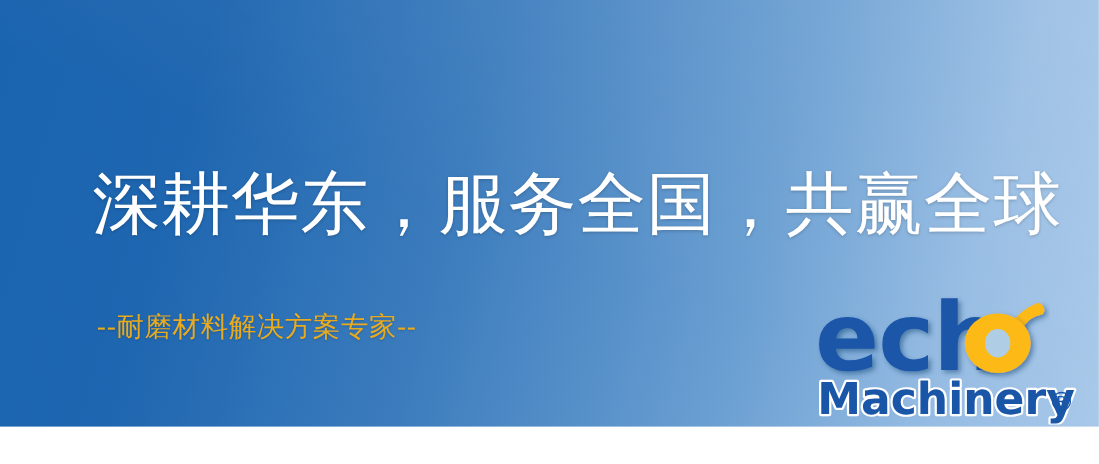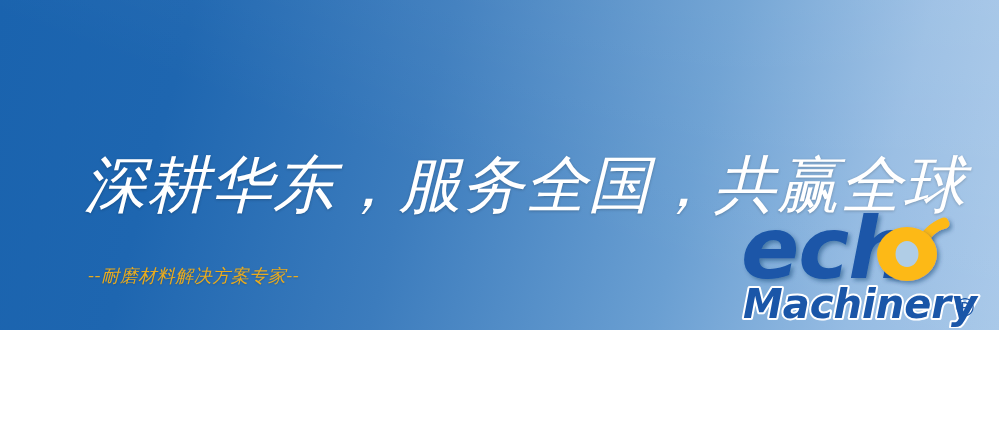--- a/index.html
+++ b/index.html
@@ -6,30 +6,29 @@
     margin: 0;
     padding: 0;
   }
   body {
     font-family: "Liberation Sans", sans-serif;
   }
 
   .banner {
     position: relative;
     width: 999px;
-    height: 330px;
+    height: 388px;
     overflow: hidden;
     background: linear-gradient(105deg,
         #1a63ae 0%,
         #1e66b0 18%,
         #3c7cbd 42%,
         #6a9fd2 68%,
         #96bce3 86%,
         #a8c8e9 100%);
-    font-style: italic;
   }
 
   
   .banner::after {
     content: "";
     position: absolute;
     inset: 0;
     background: linear-gradient(200deg, rgba(255,255,255,0.10) 0%, rgba(255,255,255,0) 55%);
     pointer-events: none;
   }
@@ -44,23 +43,23 @@
     color: #ffffff;
     white-space: nowrap;
     letter-spacing: 1px;
     text-shadow: 0 1px 3px rgba(0,0,0,0.22);
     z-index: 3;
   }
 
   .subtitle {
     position: absolute;
     left: 88px;
-    top: 266px;
+    top: 283px;
     font-family: "DejaVu Serif", "Liberation Serif", serif;
-    font-size: 18px;
+    font-size: 25px;
     line-height: 1.1;
     color: #e9ab1e;
     white-space: nowrap;
     letter-spacing: 0.5px;
     text-shadow: 0 1px 2px rgba(0,0,0,0.18);
     z-index: 3;
   }
 
   
   .logo {

